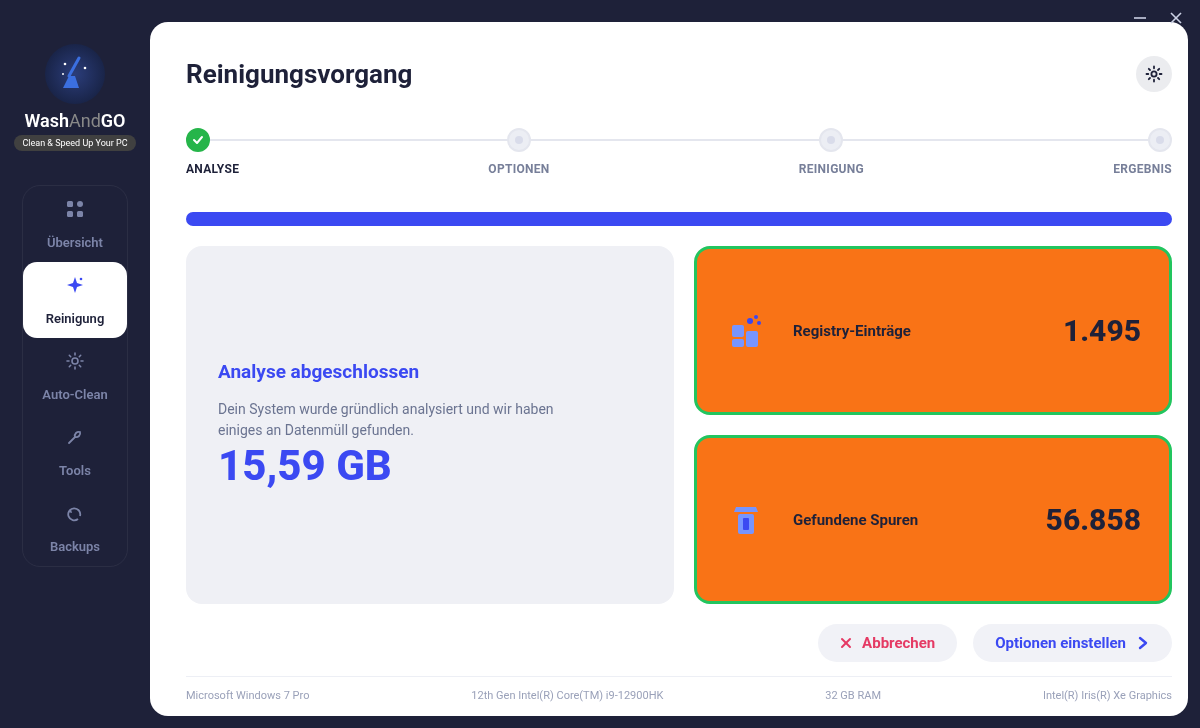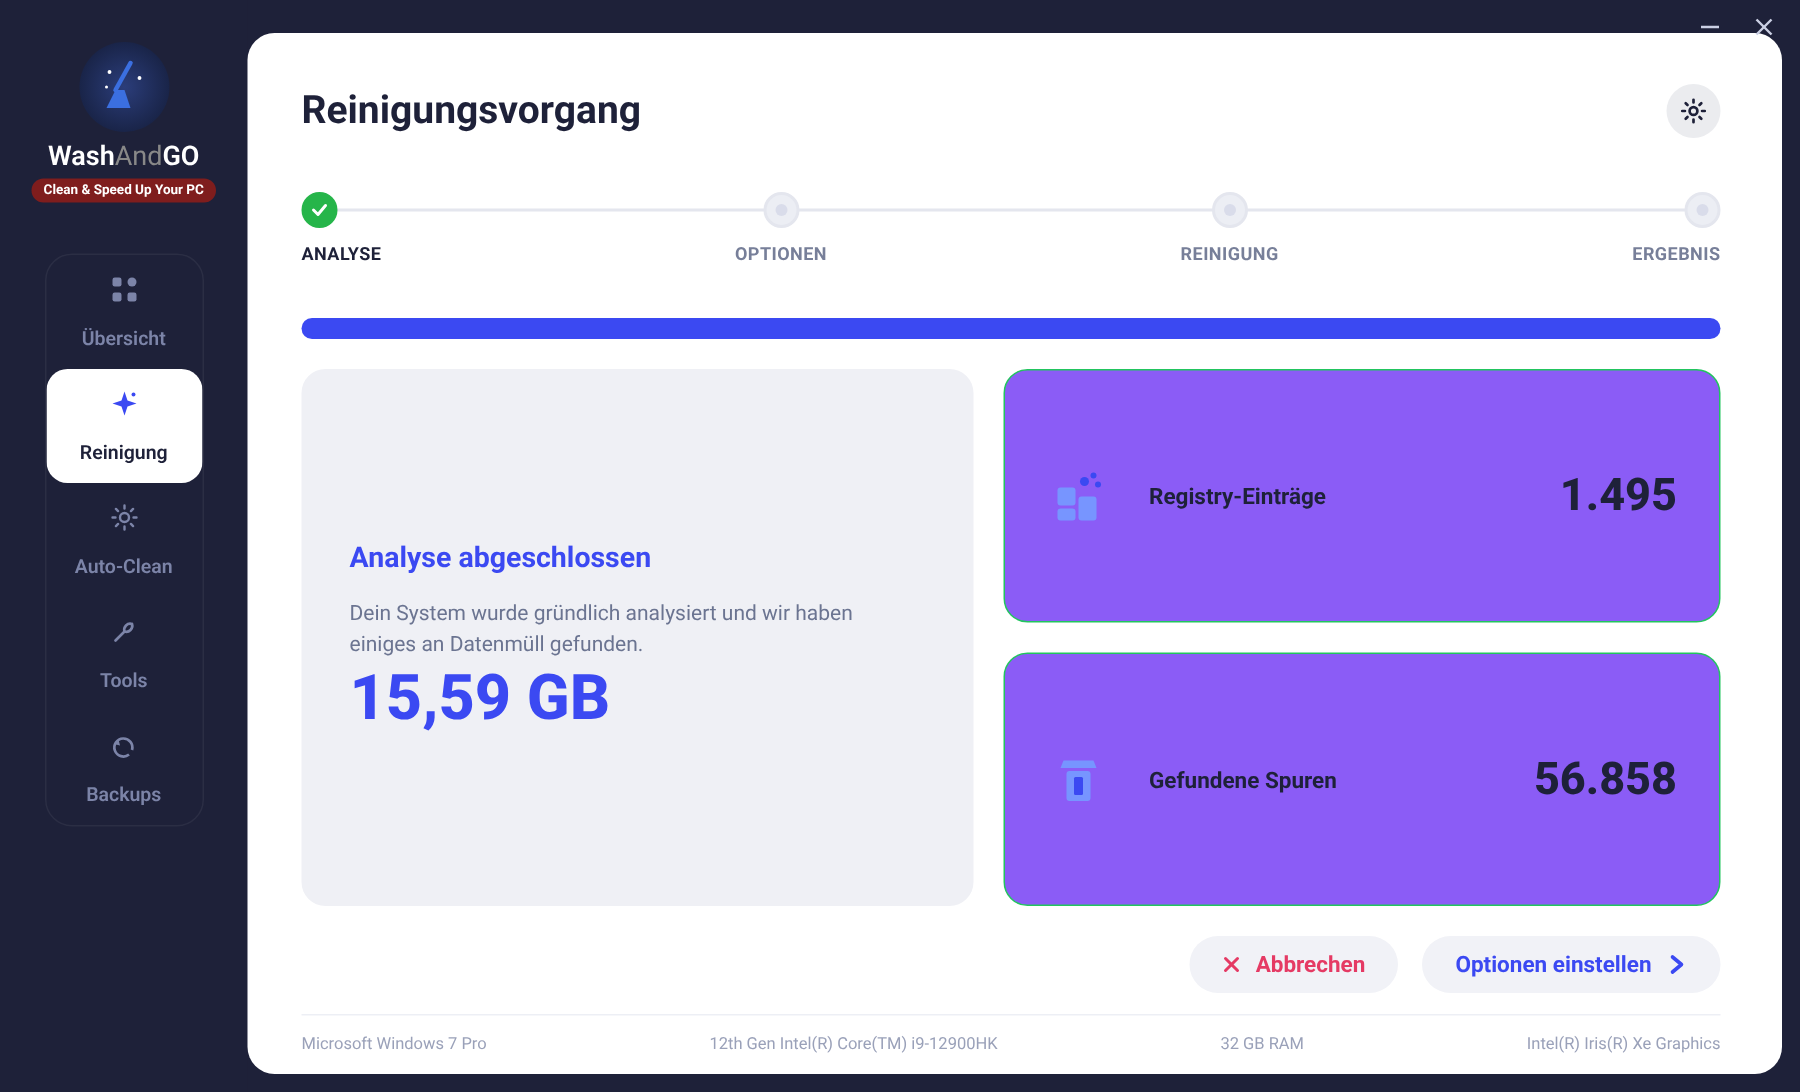--- a/index.html
+++ b/index.html
@@ -28,43 +28,43 @@
   .win-btn {
     width: 16px;
     height: 16px;
     display: flex;
     align-items: center;
     justify-content: center;
     cursor: pointer;
     color: #aab;
   }
   .sidebar {
-    width: 165px;
+    width: 150px;
     background: #1e2139;
     display: flex;
     flex-direction: column;
     align-items: center;
-    padding-top: 28px;
+    padding-top: 44px;
   }
   .logo {
     display: flex;
     flex-direction: column;
     align-items: center;
   }
   .logo-icon {
     width: 60px;
     height: 60px;
     border-radius: 50%;
     background: radial-gradient(#2b3d7a, #121a34);
     display:flex;align-items:center;justify-content:center;
     position:relative;
   }
   .logo-title { color:#fff; font-weight:600; font-size:18px; margin-top:6px;}
   .logo-title .and { color:#888; font-weight:400;}
-  .logo-sub { background:#7f1d1d; color:#fff; font-size:9px; padding:3px 8px; border-radius:10px; margin-top:4px; font-weight:700;}
+  .logo-sub { background:#404040; color:#fff; font-size:9px; padding:3px 8px; border-radius:10px; margin-top:4px; font-weight:400;}
   .nav {
     margin-top: 34px;
     width: 106px;
     border: 1px solid rgba(255,255,255,0.06);
     border-radius: 18px;
     overflow: hidden;
   }
   .nav-item {
     display:flex;
     flex-direction:column;
@@ -82,21 +82,21 @@
     border-radius:14px;
   }
   .nav-item span.lbl { font-size:13px; font-weight:600;}
   .nav-item .nav-icon {width:20px;height:20px;display:flex;align-items:center;justify-content:center;}
 
   .main {
     flex:1;
     background:#fff;
     border-radius:18px;
     margin:22px 12px 12px 0;
-    padding:34px 41px 14px 36px;
+    padding:34px 16px 14px 36px;
     display:flex;
     flex-direction:column;
     position:relative;
   }
   .top-row { display:flex; justify-content:space-between; align-items:center;}
   .page-title { font-size:26px; font-weight:700; color:#1e2139;}
   .gear-btn {
     width:36px;height:36px;border-radius:50%;background:#ebecef;display:flex;align-items:center;justify-content:center;cursor:pointer;
   }
   .stepper {
@@ -128,22 +128,22 @@
     margin-top:36px;height:14px;border-radius:8px;background:#3b49f2;
   }
 
   .cards {
     display:flex;
     gap:20px;
     margin-top:20px;
     flex:1;
   }
   .card {
-    background:#8b5cf6;
-    border:1px solid #22c55e;
+    background:#f97316;
+    border:3px solid #22c55e;
     border-radius:16px;
     padding:24px 28px;
   }
   .card.big {
     flex:1;
     background:#eff0f5;
     border:none;
     display:flex;flex-direction:column;justify-content:center;
     padding:40px 32px;
   }

